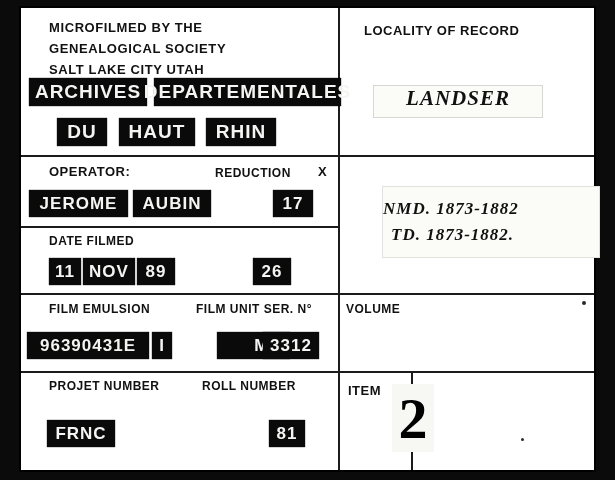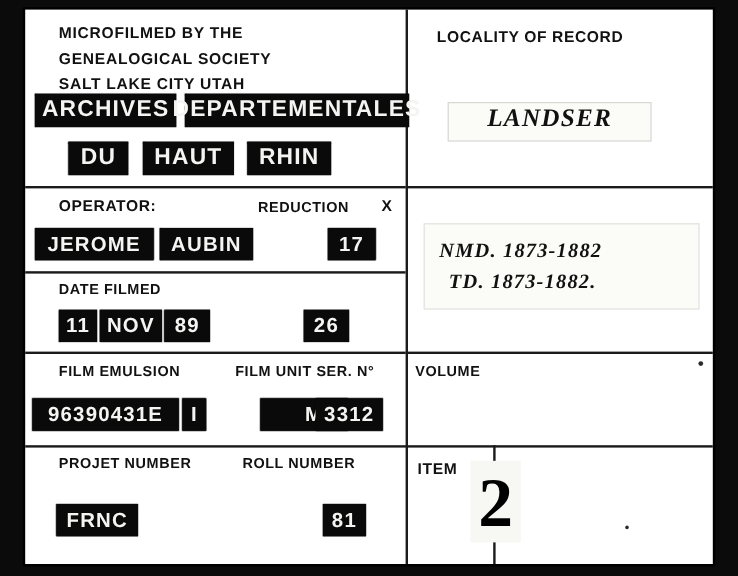--- a/index.html
+++ b/index.html
@@ -141,21 +141,21 @@
     </div>
 
     <div class="label" style="left:28px; top:156px; font-size:13px;">OPERATOR:</div>
     <div class="label" style="left:194px; top:158px; font-size:12px;">REDUCTION</div>
     <div class="label" style="left:297px; top:156px; font-size:13px;">X</div>
 
     <div class="chip" style="left:8px; top:182px; width:99px; height:27px; font-size:17px;">JEROME</div>
     <div class="chip" style="left:112px; top:182px; width:78px; height:27px; font-size:17px;">AUBIN</div>
     <div class="chip" style="left:252px; top:182px; width:40px; height:27px; font-size:17px;">17</div>
 
-    <div class="slip" style="left:332px; top:178px; width:216px; height:70px; flex-direction:column; align-items:flex-start; justify-content:center; padding-left:12px; border-color:#e2e2dc;">
+    <div class="slip" style="left:361px; top:178px; width:216px; height:70px; flex-direction:column; align-items:flex-start; justify-content:center; border-color:#e2e2dc;">
       <span class="hand" style="font-size:17px; margin-bottom:6px;">NMD. 1873-1882</span>
       <span class="hand" style="font-size:17px; margin-left:8px;">TD. 1873-1882.</span>
     </div>
 
     <div class="label" style="left:28px; top:226px; font-size:12px;">DATE FILMED</div>
 
     <div class="chip" style="left:28px; top:250px; width:32px; height:27px; font-size:17px;">11</div>
     <div class="chip" style="left:62px; top:250px; width:52px; height:27px; font-size:17px;">NOV</div>
     <div class="chip" style="left:116px; top:250px; width:38px; height:27px; font-size:17px;">89</div>
     <div class="chip" style="left:232px; top:250px; width:38px; height:27px; font-size:17px;">26</div>

